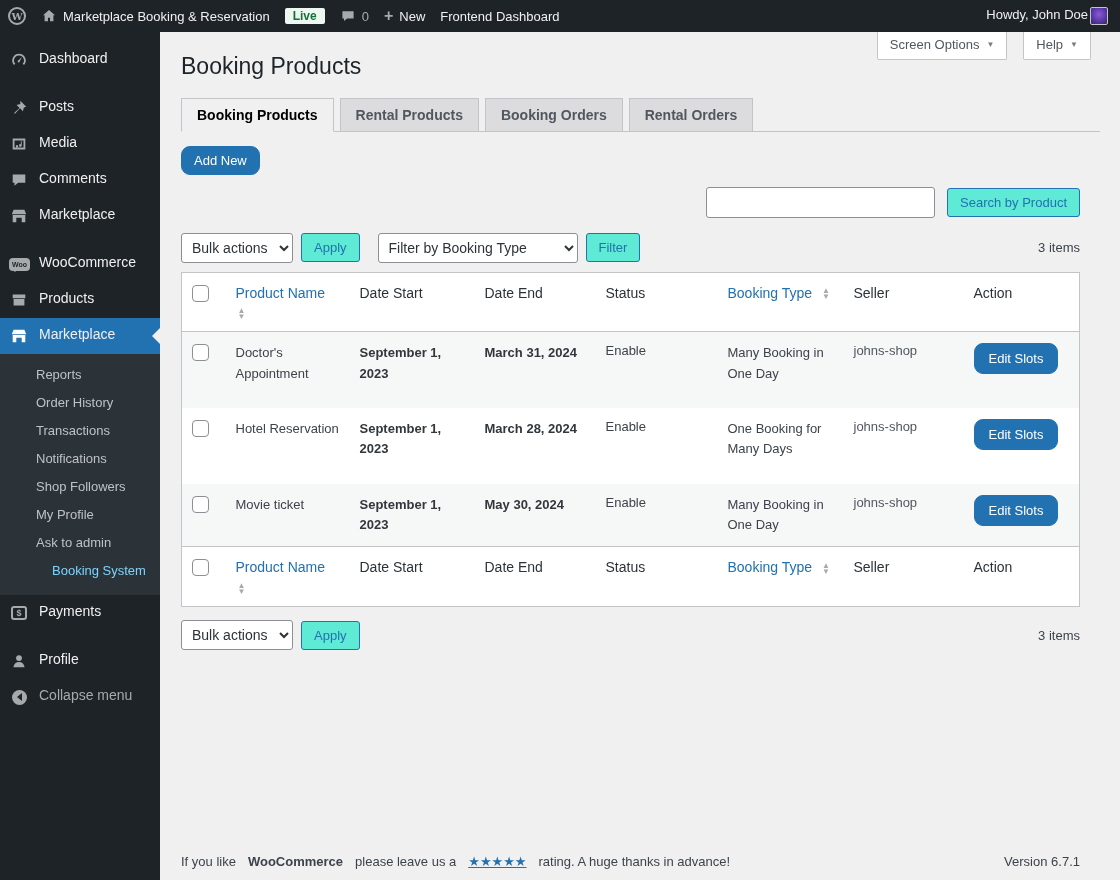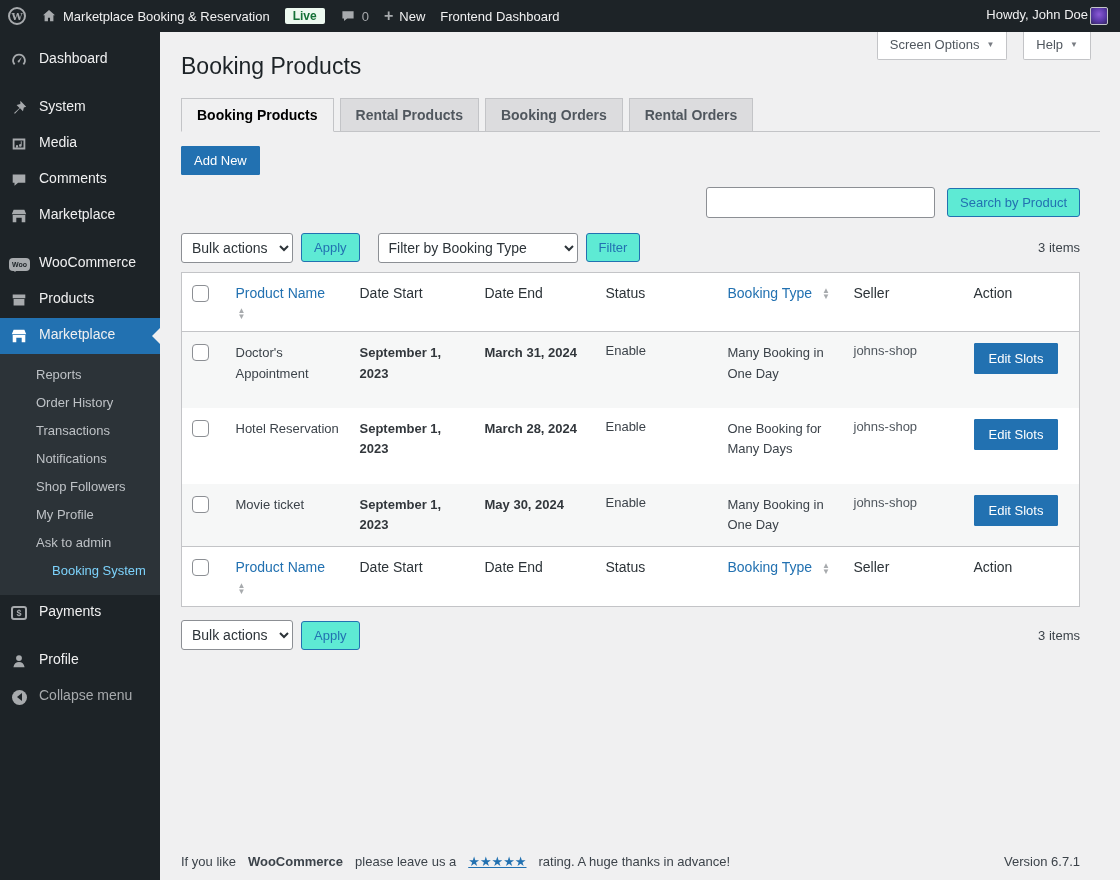--- a/index.html
+++ b/index.html
@@ -61,21 +61,21 @@
 
   .wrap { padding:20px 40px 0 21px; }
   h1.page-title { font-size:23px; font-weight:400; color:#1d2327; line-height:1.3; }
 
   .tabs-row { display:flex; gap:6px; margin-top:16px; position:relative; z-index:2; }
   .tab { border:1px solid #c3c4c7; background:#dcdcde; color:#50575e; font-weight:700;
     font-size:14px; padding:8px 15px; cursor:pointer; }
   .tab.active { background:#f0f0f1; color:#000; border-bottom-color:#f0f0f1; }
   .tabs-line { border-top:1px solid #c3c4c7; margin:-1px -20px 0 0; }
 
-  .btn-primary { background:#2271b1; border:1px solid #2271b1; color:#fff; border-radius:1px;
+  .btn-primary { background:#2271b1; border:1px solid #2271b1; color:#fff; border-radius:9px;
     padding:6px 12px; font-size:13px; font-family:inherit; cursor:pointer; }
   .btn-secondary { background:#5eead4; border:1px solid #2271b1; color:#2271b1; border-radius:3px;
     padding:6px 12px; font-size:13px; font-family:inherit; cursor:pointer; white-space:nowrap; }
   .add-new { margin-top:14px; display:inline-block; }
 
   .search-row { display:flex; justify-content:flex-end; align-items:center; gap:12px; margin-top:12px; }
   .search-input { width:229px; height:31px; background:#fff; border:1px solid #8c8f94;
     border-radius:3px; padding:0 8px; font-size:14px; font-family:inherit; color:#2c3338; }
 
   .filter-row { display:flex; align-items:center; margin-top:15px; }
@@ -162,21 +162,21 @@
     </div>
 
     <div class="menu-sep"></div>
 
     <div class="menu-item">
       <span class="mi-icon">
         <svg viewBox="0 0 20 20">
             <path d="M11.5 2 18 8.5l-2.6 1-1 4.2-3.3-3.3-5.6 6.1-1-1 6.1-5.6L7.3 6.6l4.2-1 0-3.6z"></path>
           </svg>
       </span>
-      <span>System</span>
+      <span>Posts</span>
     </div>
 
     <div class="menu-item">
       <span class="mi-icon">
         <svg viewBox="0 0 20 20">
             <path d="M3 4h14v12H3V4zm2 2v8h10V6H5zm7 1v3.2a1.5 1.5 0 1 0 1 1.4V7h-1zM6.5 12.5A1.3 1.3 0 1 0 9 12a1.3 1.3 0 0 0-2.5.5z"></path>
           </svg>
       </span>
       <span>Media</span>
     </div>

